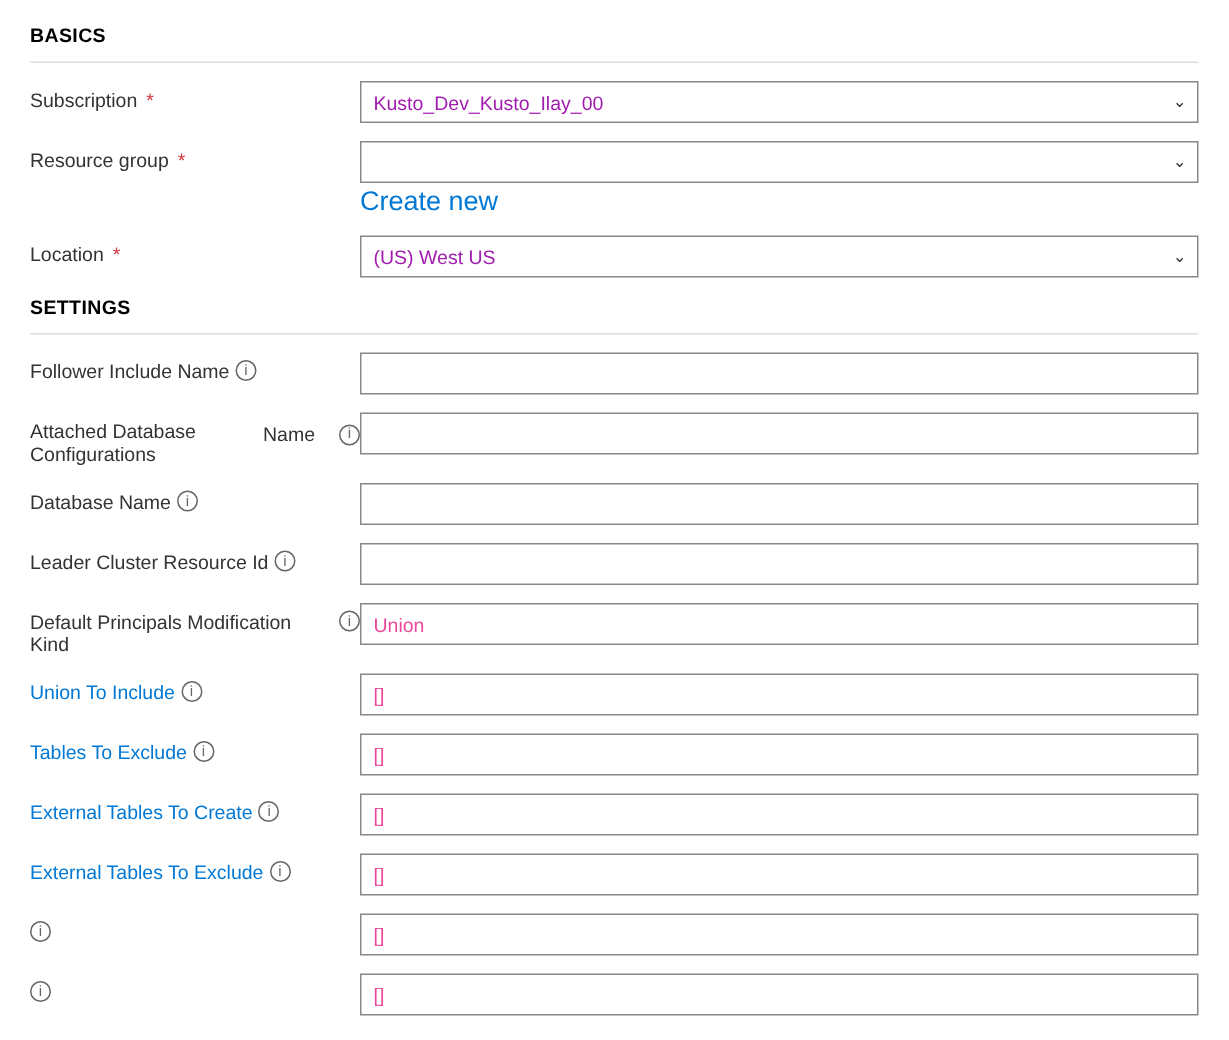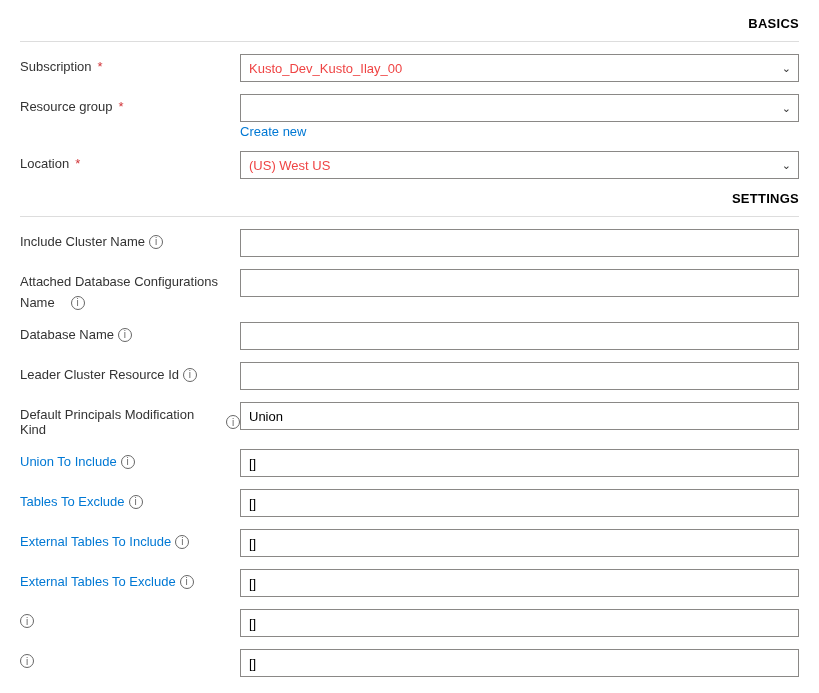--- a/index.html
+++ b/index.html
@@ -11,41 +11,40 @@
       padding: 16px 20px;
       width: 819px;
       min-height: 693px;
     }
     .section-header {
       font-weight: 700;
       font-size: 13px;
       color: #000;
       margin-bottom: 10px;
       letter-spacing: 0.02em;
-      text-align: right;
     }
     .divider {
       border: none;
       border-top: 1px solid #ddd;
       margin: 8px 0 12px 0;
     }
     .form-row {
       display: flex;
       align-items: flex-start;
       margin-bottom: 12px;
       min-height: 28px;
     }
     .form-label {
       width: 220px;
       min-width: 220px;
       padding-top: 5px;
       font-size: 13px;
       color: #333;
       display: flex;
-      align-items: center;
+      align-items: flex-start;
       gap: 4px;
       flex-shrink: 0;
     }
     .form-label .required {
       color: #d13438;
       margin-left: 2px;
     }
     .form-label .info-icon {
       width: 14px;
       height: 14px;
@@ -61,31 +60,31 @@
     }
     .form-control-wrap {
       flex: 1;
     }
     .form-input {
       width: 100%;
       height: 28px;
       border: 1px solid #8a8886;
       padding: 12px 8px;
       font-size: 13px;
-      color: #000000;
+      color: #ec4899;
       background: #fff;
       outline: none;
     }
     .form-select {
       width: 100%;
       height: 28px;
       border: 1px solid #8a8886;
       padding: 0 8px;
       font-size: 13px;
-      color: #ef4444;
+      color: #a21caf;
       background: #fff;
       appearance: none;
       -webkit-appearance: none;
       cursor: pointer;
       outline: none;
     }
     .select-wrapper {
       position: relative;
       width: 100%;
     }
@@ -93,31 +92,31 @@
       position: absolute;
       right: 8px;
       top: 50%;
       transform: translateY(-50%);
       pointer-events: none;
       color: #333;
       font-size: 11px;
     }
     .create-new-link {
       color: #0078d4;
-      font-size: 13px;
+      font-size: 18px;
       text-decoration: none;
       cursor: pointer;
       display: inline-block;
       margin-top: 2px;
     }
     .label-blue {
       color: #0078d4;
     }
     .attached-label {
-      flex-direction: column;
+      flex-direction: row;
       align-items: flex-start;
       justify-content: center;
     }
     .attached-label-line2 {
       display: flex;
       align-items: center;
       gap: 16px;
       margin-top: 2px;
     }
   </style>
@@ -174,21 +173,21 @@
     </div>
   </div>
 </div>
 
 <div style="">
   <div class="section-header">SETTINGS</div>
   <hr class="divider">
 
   <div class="form-row">
     <div class="form-label">
-      <span>Include Cluster Name</span>
+      <span>Follower Include Name</span>
       <span class="info-icon">i</span>
     </div>
     <div class="form-control-wrap">
       <input type="text" class="form-input" value="" style="">
     </div>
   </div>
 
   <div class="form-row">
     <div class="form-label attached-label">
       <span>Attached Database Configurations</span>
@@ -247,21 +246,21 @@
       <span class="label-blue">Tables To Exclude</span>
       <span class="info-icon">i</span>
     </div>
     <div class="form-control-wrap">
       <input type="text" class="form-input" value="[]" style="">
     </div>
   </div>
 
   <div class="form-row">
     <div class="form-label">
-      <span class="label-blue">External Tables To Include</span>
+      <span class="label-blue">External Tables To Create</span>
       <span class="info-icon">i</span>
     </div>
     <div class="form-control-wrap">
       <input type="text" class="form-input" value="[]" style="">
     </div>
   </div>
 
   <div class="form-row">
     <div class="form-label">
       <span class="label-blue">External Tables To Exclude</span>

